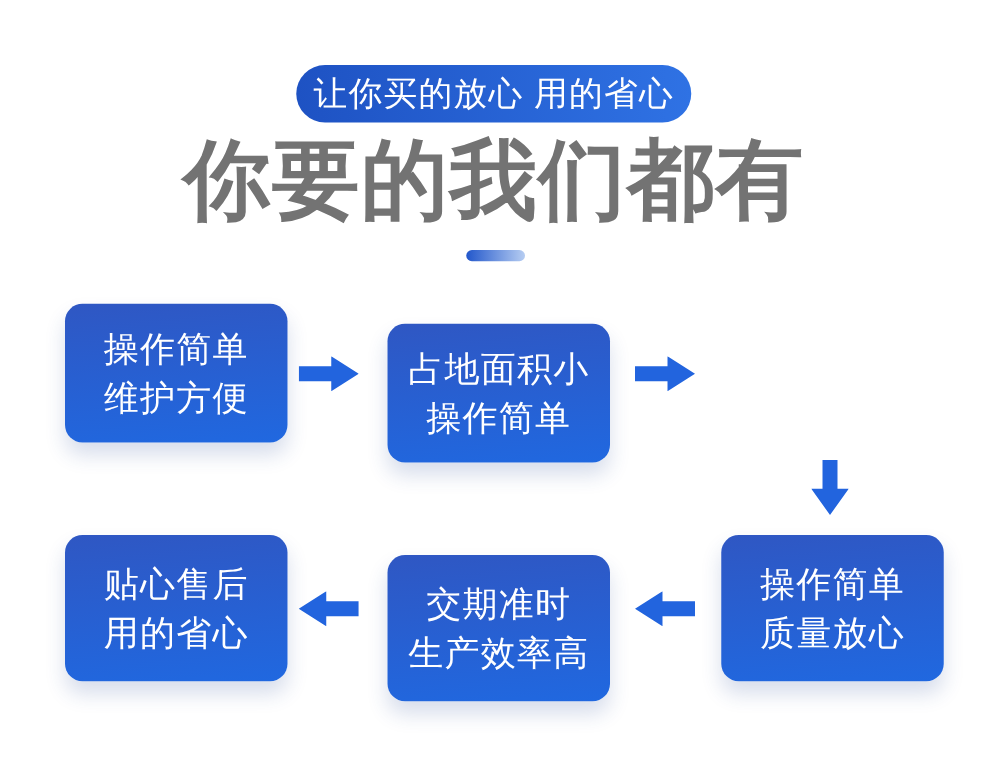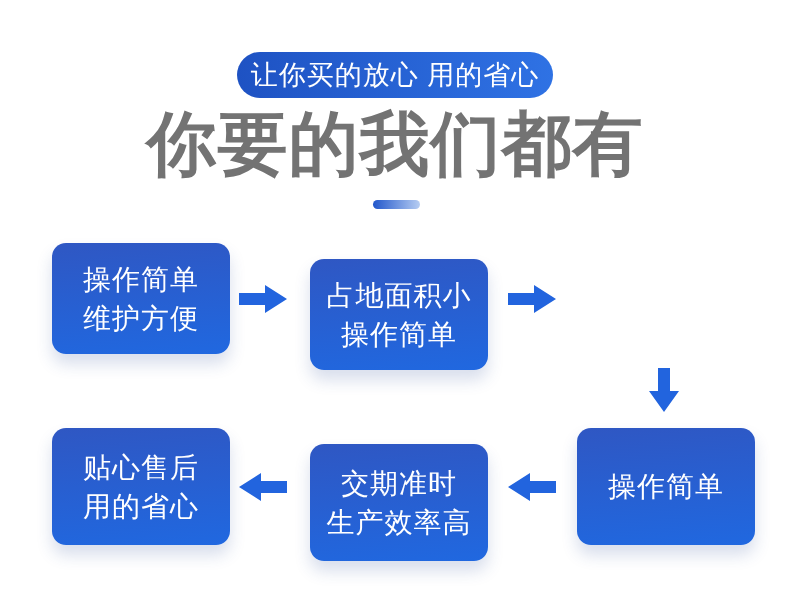--- a/index.html
+++ b/index.html
@@ -135,20 +135,21 @@
 
 
   <div class="arrow arrow-down">
     <svg width="30" height="44" viewBox="0 0 30 44" aria-hidden="true">
       <polygon points="9,0 21,0 21,23 30,23 15,44 0,23 9,23" fill="currentColor"></polygon>
     </svg>
   </div>
 
   <div class="feature-box row-bottom col-right">
     <span>操作简单</span>
+    <span>质量放心</span>
   </div>
 
   <div class="arrow arrow-h arrow-3 flip-h">
     <svg width="48" height="28" viewBox="0 0 48 28" aria-hidden="true">
       <polygon points="0,8 26,8 26,0 48,14 26,28 26,20 0,20" fill="currentColor"></polygon>
     </svg>
   </div>
 
   <div class="feature-box row-bottom col-mid">
     <span>交期准时</span>

